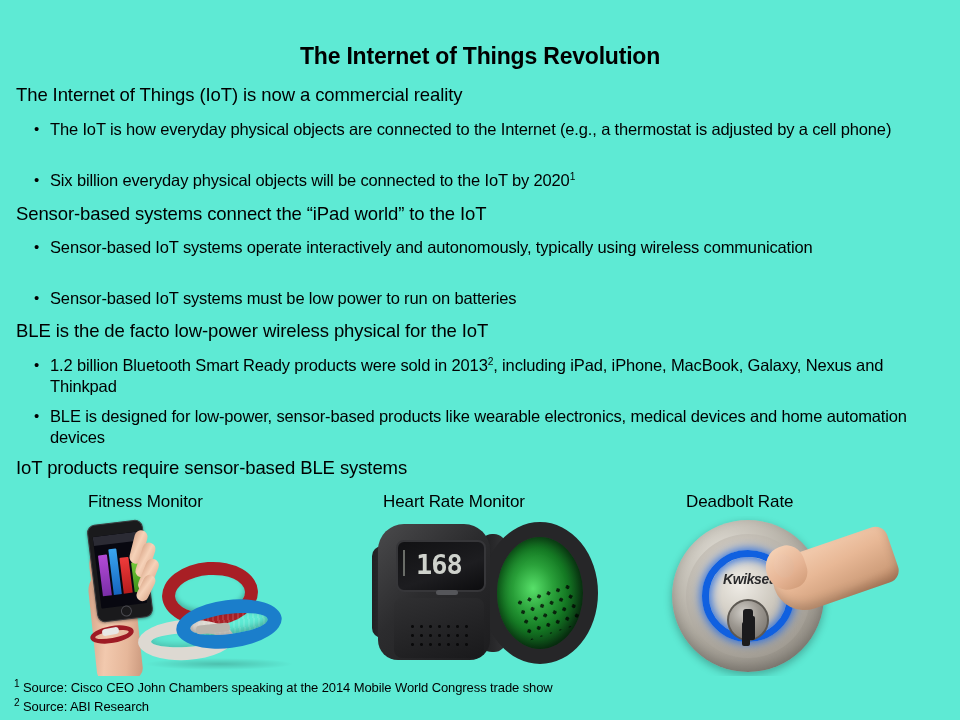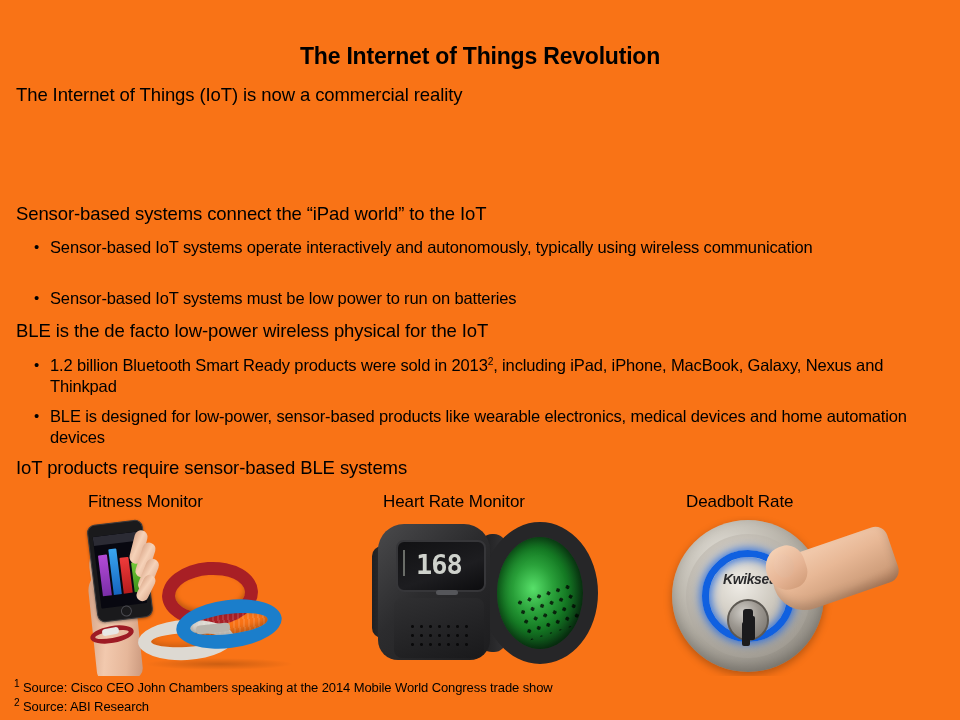--- a/index.html
+++ b/index.html
@@ -13,21 +13,21 @@
     position: relative;
     overflow: hidden;
     font-family: "Liberation Sans", sans-serif;
     color: #000000;
     -webkit-font-smoothing: antialiased;
   }
 
   #slide {
     position: absolute;
     inset: 0;
-    background: #f97316;
+    background: #5eead4;
   }
 
   
   .slide-title {
     position: absolute;
     top: 44px;
     left: 0;
     width: 960px;
     text-align: center;
     font-size: 23px;
@@ -434,21 +434,27 @@
 </style>
 </head>
 <body>
 
 <div id="slide">
 
   <div class="slide-title">The Internet of Things Revolution</div>
 
   <div class="lvl1" style="top:84px;">The Internet of Things (IoT) is now a commercial reality</div>
 
-
+  <div class="bullet" style="top:119px; white-space:normal;">
+    <span>The IoT is how everyday physical objects are connected to the Internet (e.g., a thermostat is adjusted by a cell phone)</span>
+  </div>
+
+  <div class="bullet" style="top:170px;">
+    <span>Six billion everyday physical objects will be connected to the IoT by 2020</span><sup>1</sup>
+  </div>
 
   <div class="lvl1" style="top:203px;">Sensor-based systems connect the “iPad world” to the IoT</div>
 
   <div class="bullet" style="top:237px; white-space:normal;">
     <span>Sensor-based IoT systems operate interactively and autonomously, typically using wireless communication</span>
   </div>
 
   <div class="bullet" style="top:288px;">
     <span>Sensor-based IoT systems must be low power to run on batteries</span>
   </div>

